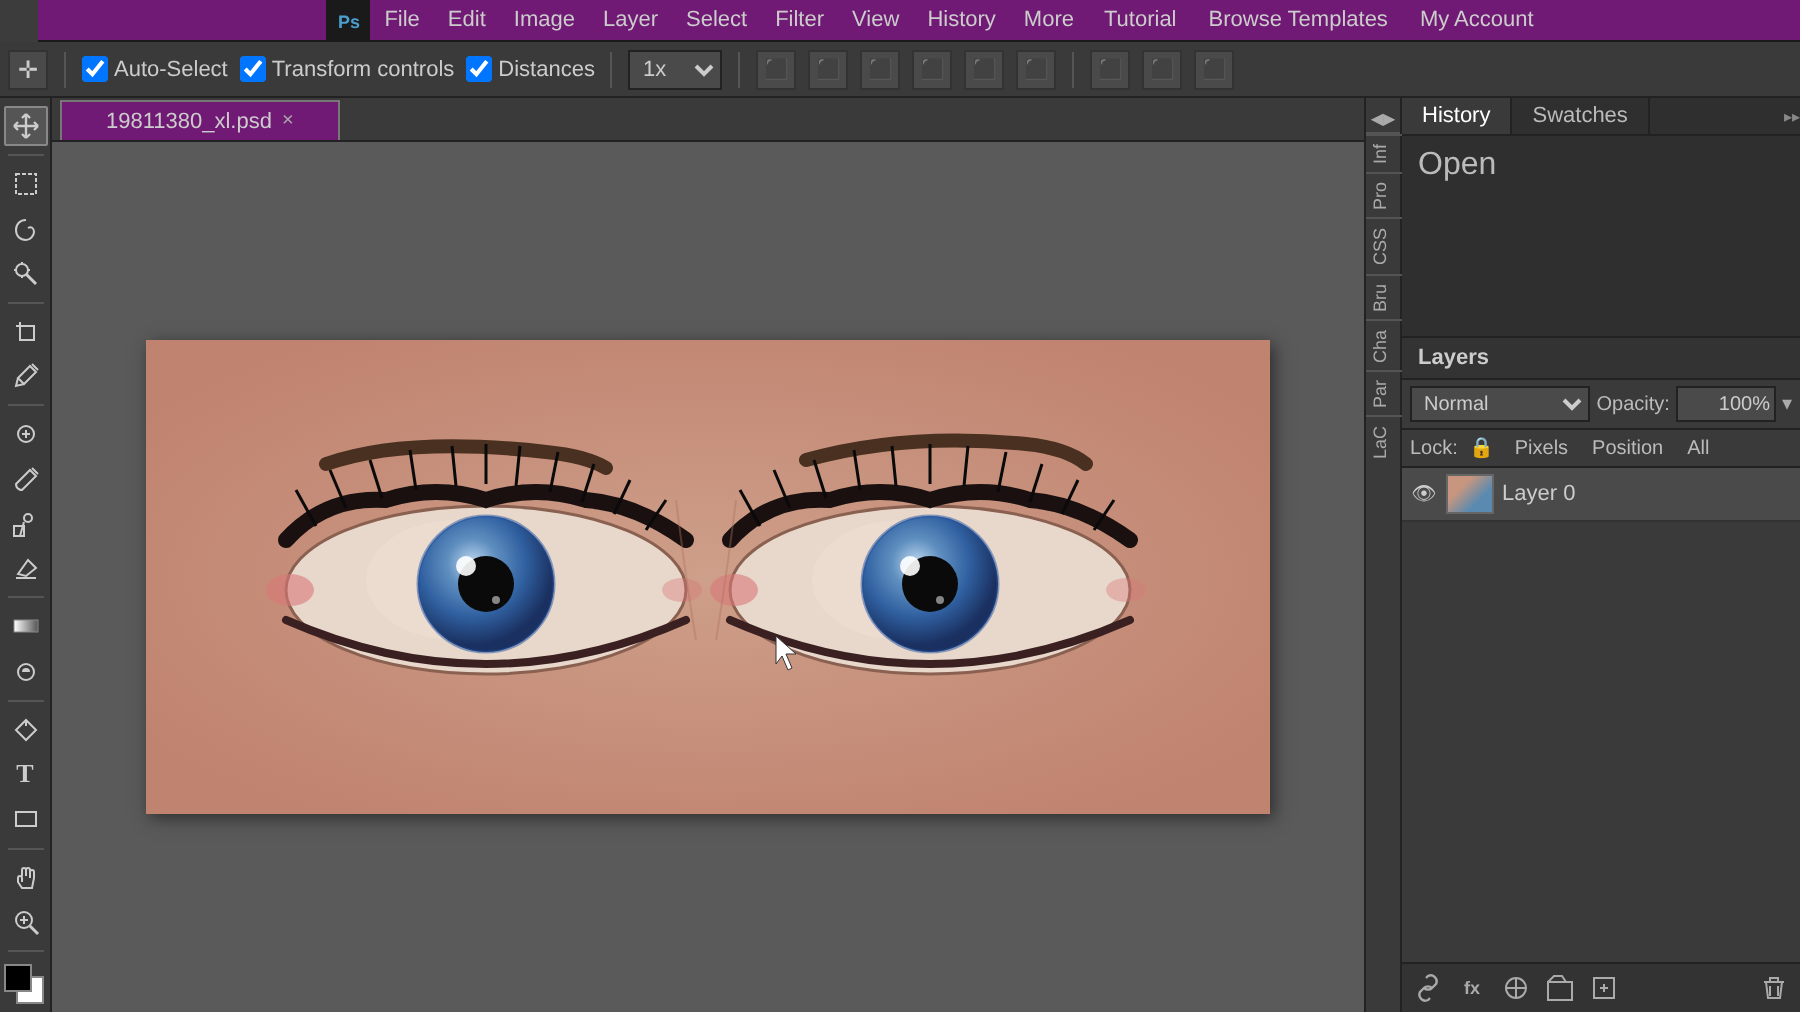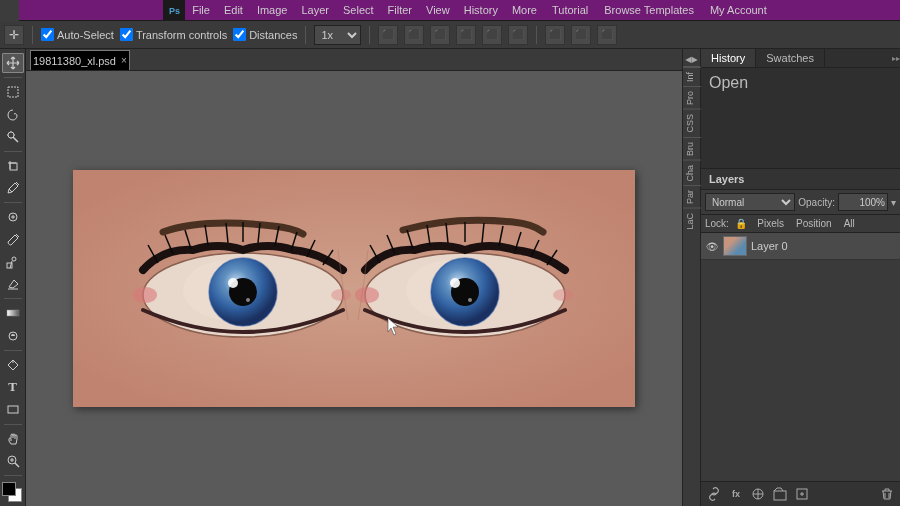--- a/index.html
+++ b/index.html
@@ -180,22 +180,22 @@
     }
     #tab-bar {
       height: 22px;
       background: #3a3a3a;
       display: flex;
       align-items: flex-end;
       padding-left: 4px;
       border-bottom: 1px solid #222;
     }
     .tab {
-      background: #000000;
-      padding: 2px 2px;
+      background: #701a75;
+      padding: 2px 22px;
       font-size: 11px;
       color: #ccc;
       cursor: pointer;
       display: flex;
       align-items: center;
       gap: 5px;
       height: 20px;
       border-top: 1px solid #777;
       border-left: 1px solid #777;
       border-right: 1px solid #777;

